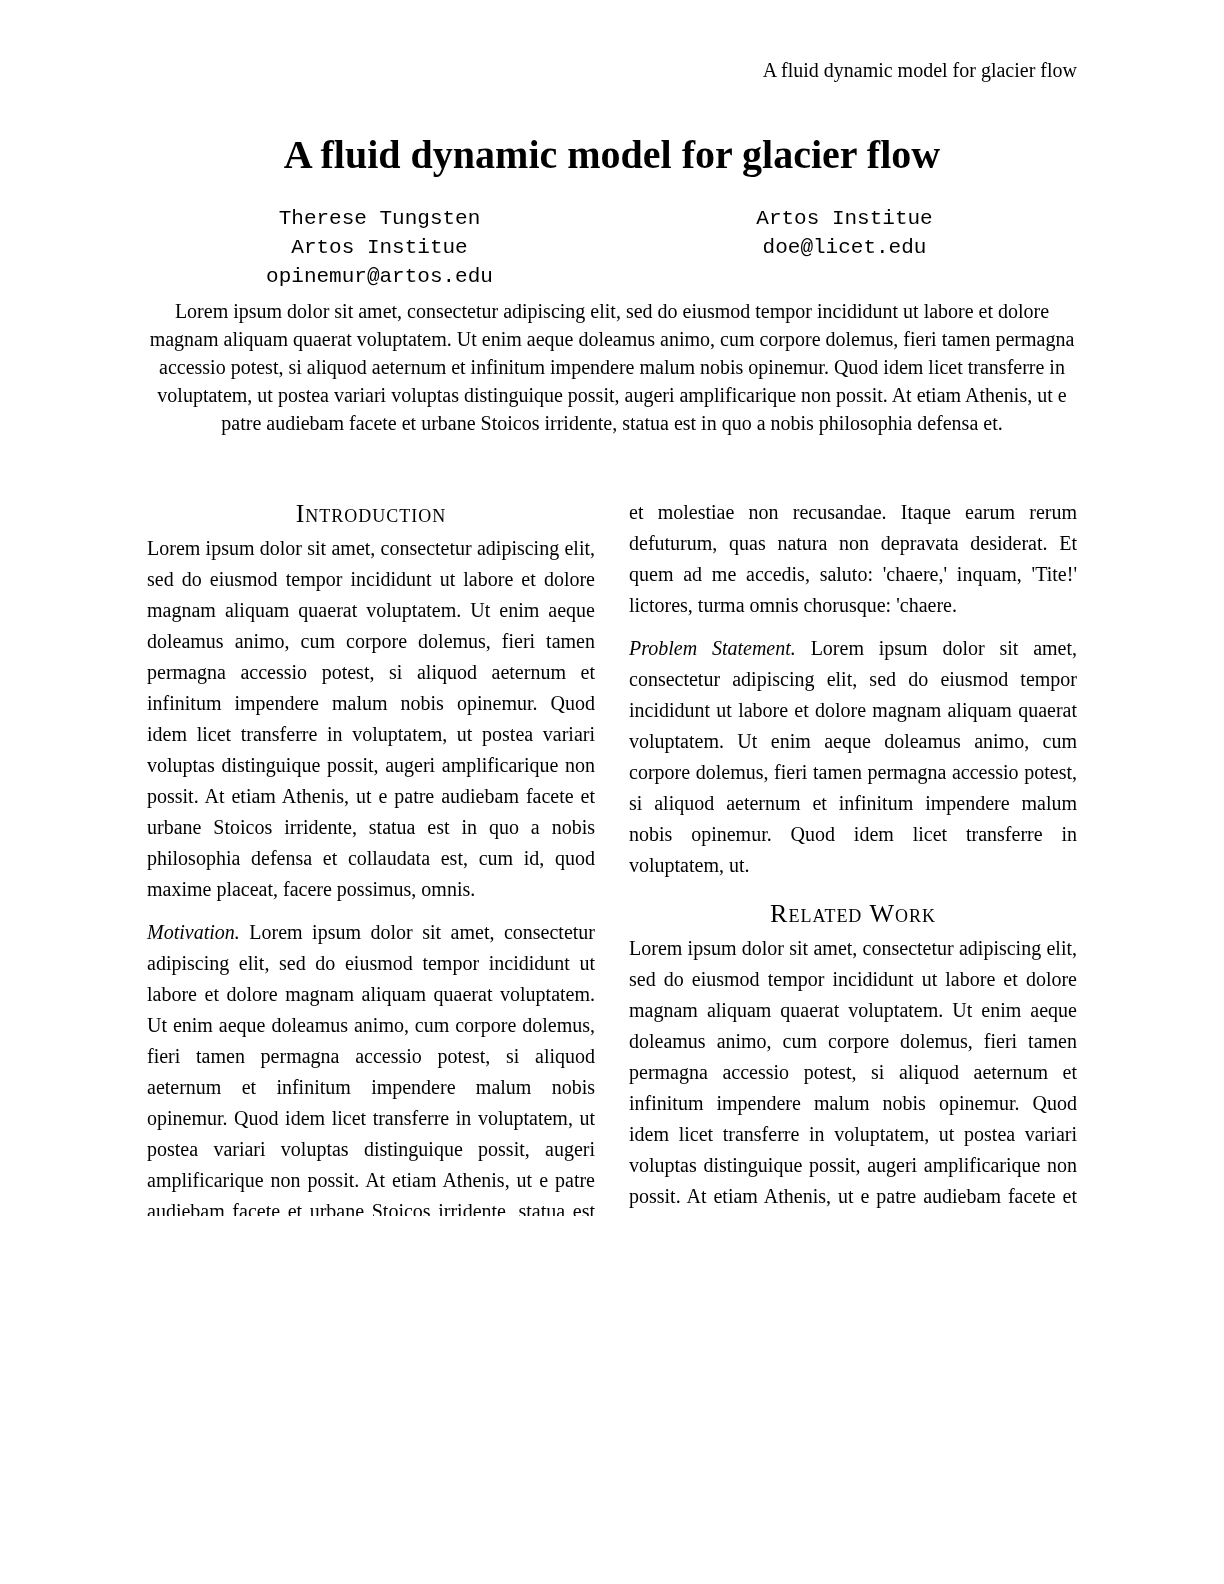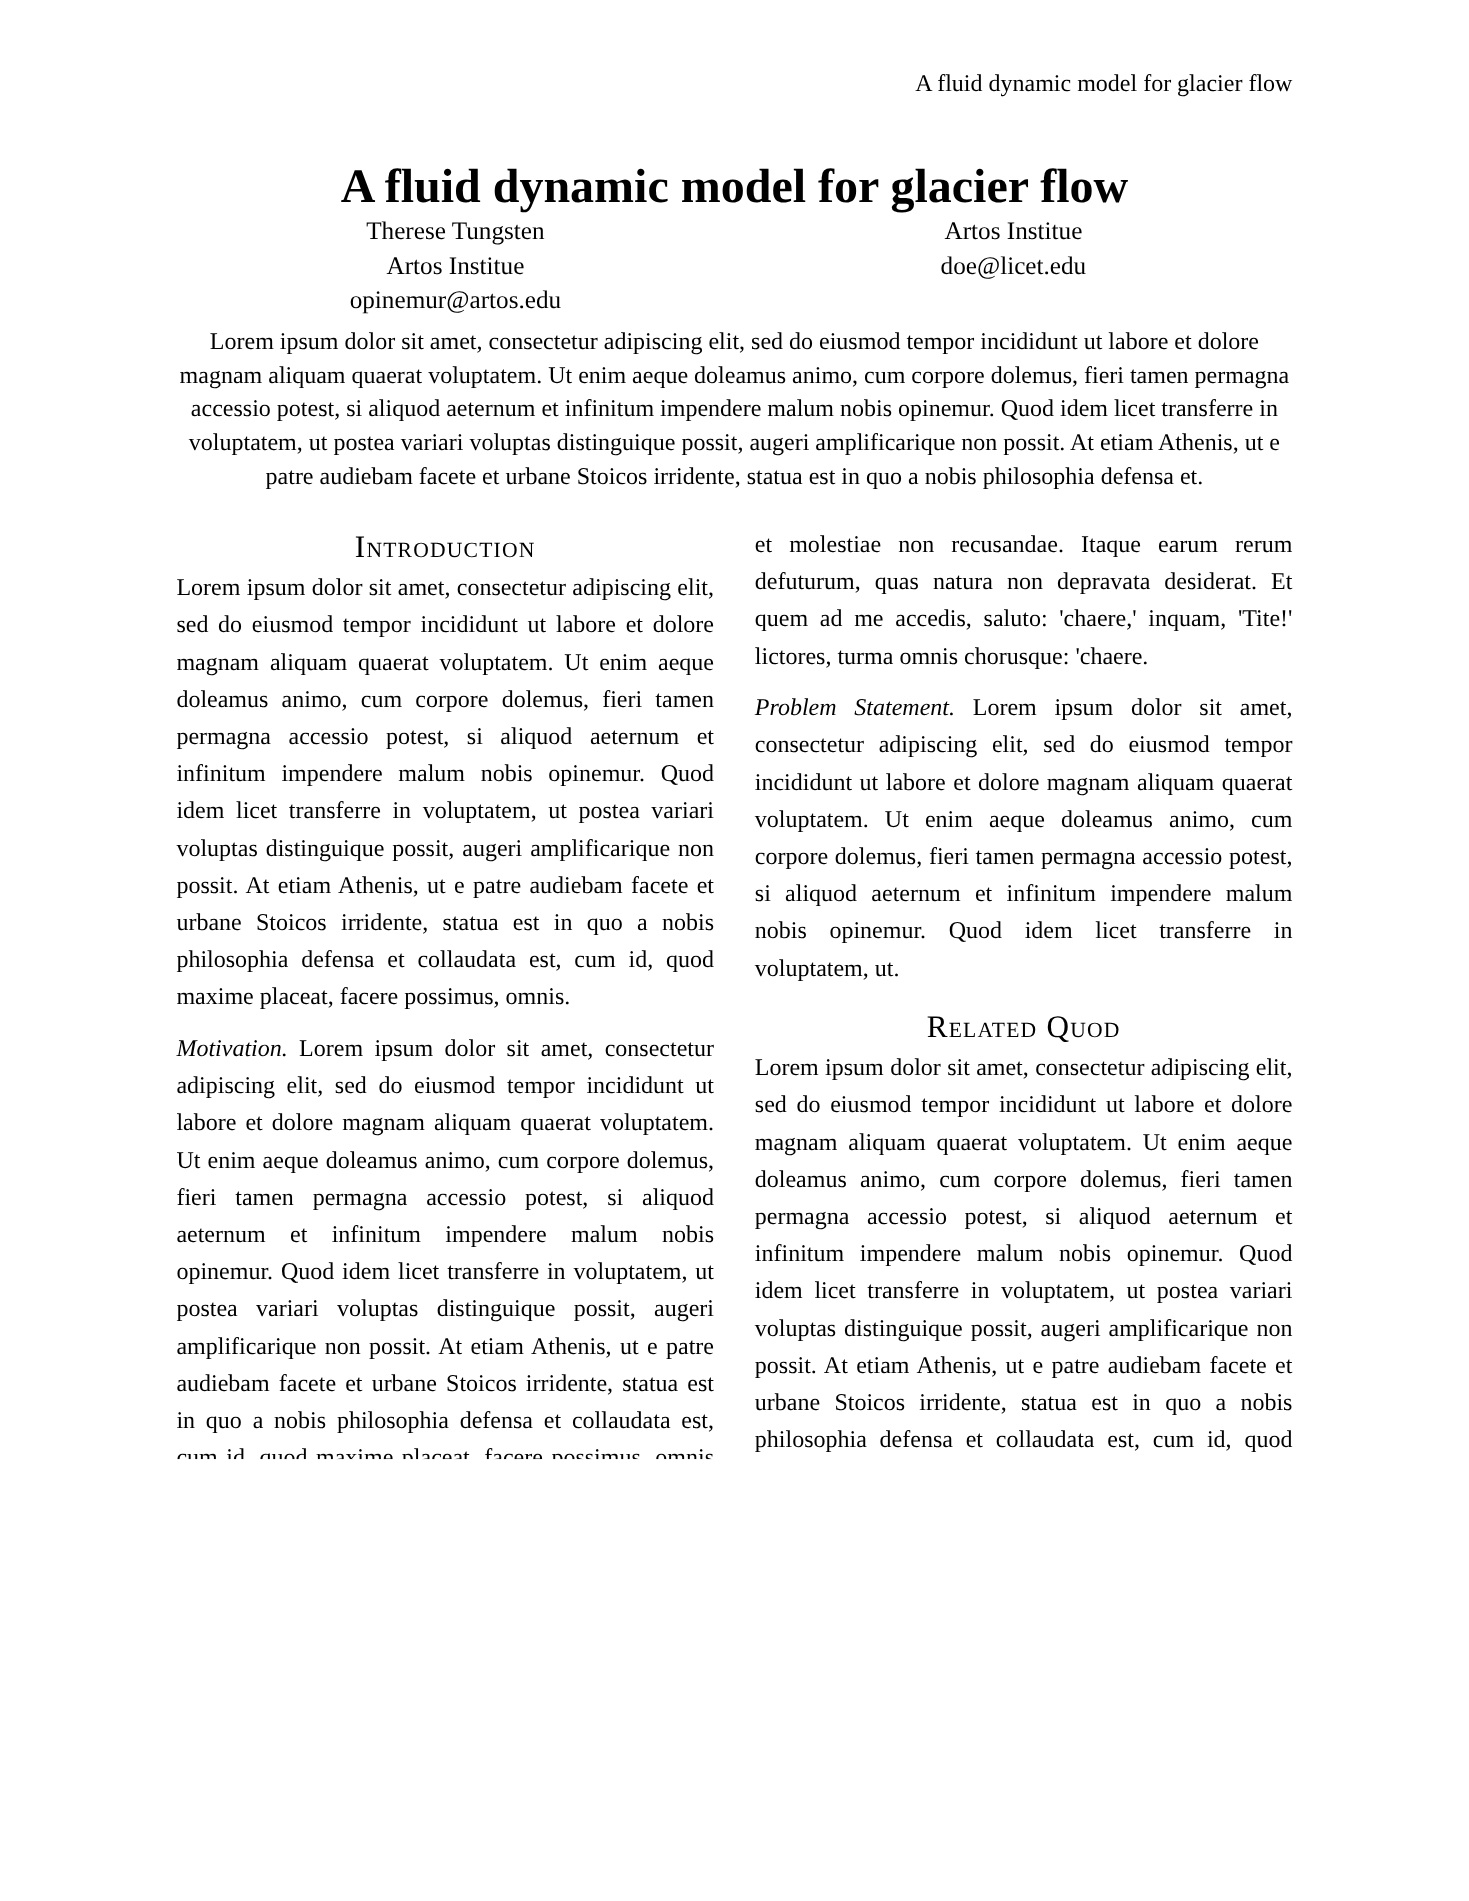--- a/index.html
+++ b/index.html
@@ -29,20 +29,22 @@
   }
   .title {
     margin-top: 50px;
     text-align: center;
     font-size: 40px;
     font-weight: 700;
     line-height: 46px;
   }
   .authors {
     display: flex;
+    margin-top: 26px;
+    font-family: Liberation Mono, monospace;
   }
   .author {
     flex: 1;
     text-align: center;
     font-size: 21px;
     line-height: 29px;
   }
   .abstract-heading {
     margin-top: 12px;
     text-align: center;
@@ -52,21 +54,21 @@
   }
   .abstract-text {
     margin-top: 6px;
     text-align: center;
     font-size: 20px;
     line-height: 28px;
   }
   .columns {
     display: flex;
     gap: 34px;
-    margin-top: 28px;
+    margin-top: 60px;
   }
   .column {
     width: 448px;
     font-size: 20px;
     line-height: 31px;
     text-align: justify;
   }
   .section-heading {
     font-size: 26px;
     font-weight: 400;
@@ -118,21 +120,21 @@
 
       <div class="column">
         <h2 class="section-heading">Introduction</h2>
         <p>Lorem ipsum dolor sit amet, consectetur adipiscing elit, sed do eiusmod tempor incididunt ut labore et dolore magnam aliquam quaerat voluptatem. Ut enim aeque doleamus animo, cum corpore dolemus, fieri tamen permagna accessio potest, si aliquod aeternum et infinitum impendere malum nobis opinemur. Quod idem licet transferre in voluptatem, ut postea variari voluptas distinguique possit, augeri amplificarique non possit. At etiam Athenis, ut e patre audiebam facete et urbane Stoicos irridente, statua est in quo a nobis philosophia defensa et collaudata est, cum id, quod maxime placeat, facere possimus, omnis.</p>
         <p><em class="lead-in">Motivation.</em> <span>Lorem ipsum dolor sit amet, consectetur adipiscing elit, sed do eiusmod tempor incididunt ut labore et dolore magnam aliquam quaerat voluptatem. Ut enim aeque doleamus animo, cum corpore dolemus, fieri tamen permagna accessio potest, si aliquod aeternum et infinitum impendere malum nobis opinemur. Quod idem licet transferre in voluptatem, ut postea variari voluptas distinguique possit, augeri amplificarique non possit. At etiam Athenis, ut e patre audiebam facete et urbane Stoicos irridente, statua est in quo a nobis philosophia defensa et collaudata est, cum id, quod maxime placeat, facere possimus, omnis voluptas assumenda est, omnis dolor repellendus. Temporibus autem quibusdam et aut officiis debitis aut rerum necessitatibus saepe eveniet, ut et voluptates repudiandae sint</span></p>
       </div>
 
       <div class="column">
         <p>et molestiae non recusandae. Itaque earum rerum defuturum, quas natura non depravata desiderat. Et quem ad me accedis, saluto: 'chaere,' inquam, 'Tite!' lictores, turma omnis chorusque: 'chaere.</p>
         <p><em class="lead-in">Problem Statement.</em> <span>Lorem ipsum dolor sit amet, consectetur adipiscing elit, sed do eiusmod tempor incididunt ut labore et dolore magnam aliquam quaerat voluptatem. Ut enim aeque doleamus animo, cum corpore dolemus, fieri tamen permagna accessio potest, si aliquod aeternum et infinitum impendere malum nobis opinemur. Quod idem licet transferre in voluptatem, ut.</span></p>
-        <h2 class="section-heading spaced">Related Quod</h2>
+        <h2 class="section-heading spaced">Related Work</h2>
         <p>Lorem ipsum dolor sit amet, consectetur adipiscing elit, sed do eiusmod tempor incididunt ut labore et dolore magnam aliquam quaerat voluptatem. Ut enim aeque doleamus animo, cum corpore dolemus, fieri tamen permagna accessio potest, si aliquod aeternum et infinitum impendere malum nobis opinemur. Quod idem licet transferre in voluptatem, ut postea variari voluptas distinguique possit, augeri amplificarique non possit. At etiam Athenis, ut e patre audiebam facete et urbane Stoicos irridente, statua est in quo a nobis philosophia defensa et collaudata est, cum id, quod maxime placeat, facere possimus, omnis voluptas assumenda est, omnis dolor repellendus. Temporibus autem quibusdam et aut officiis debitis aut rerum necessitatibus saepe eve-</p>
       </div>
 
     </div>
   </div>
 
   <div class="page-number">1</div>
 </div>
 
 </body></html>

